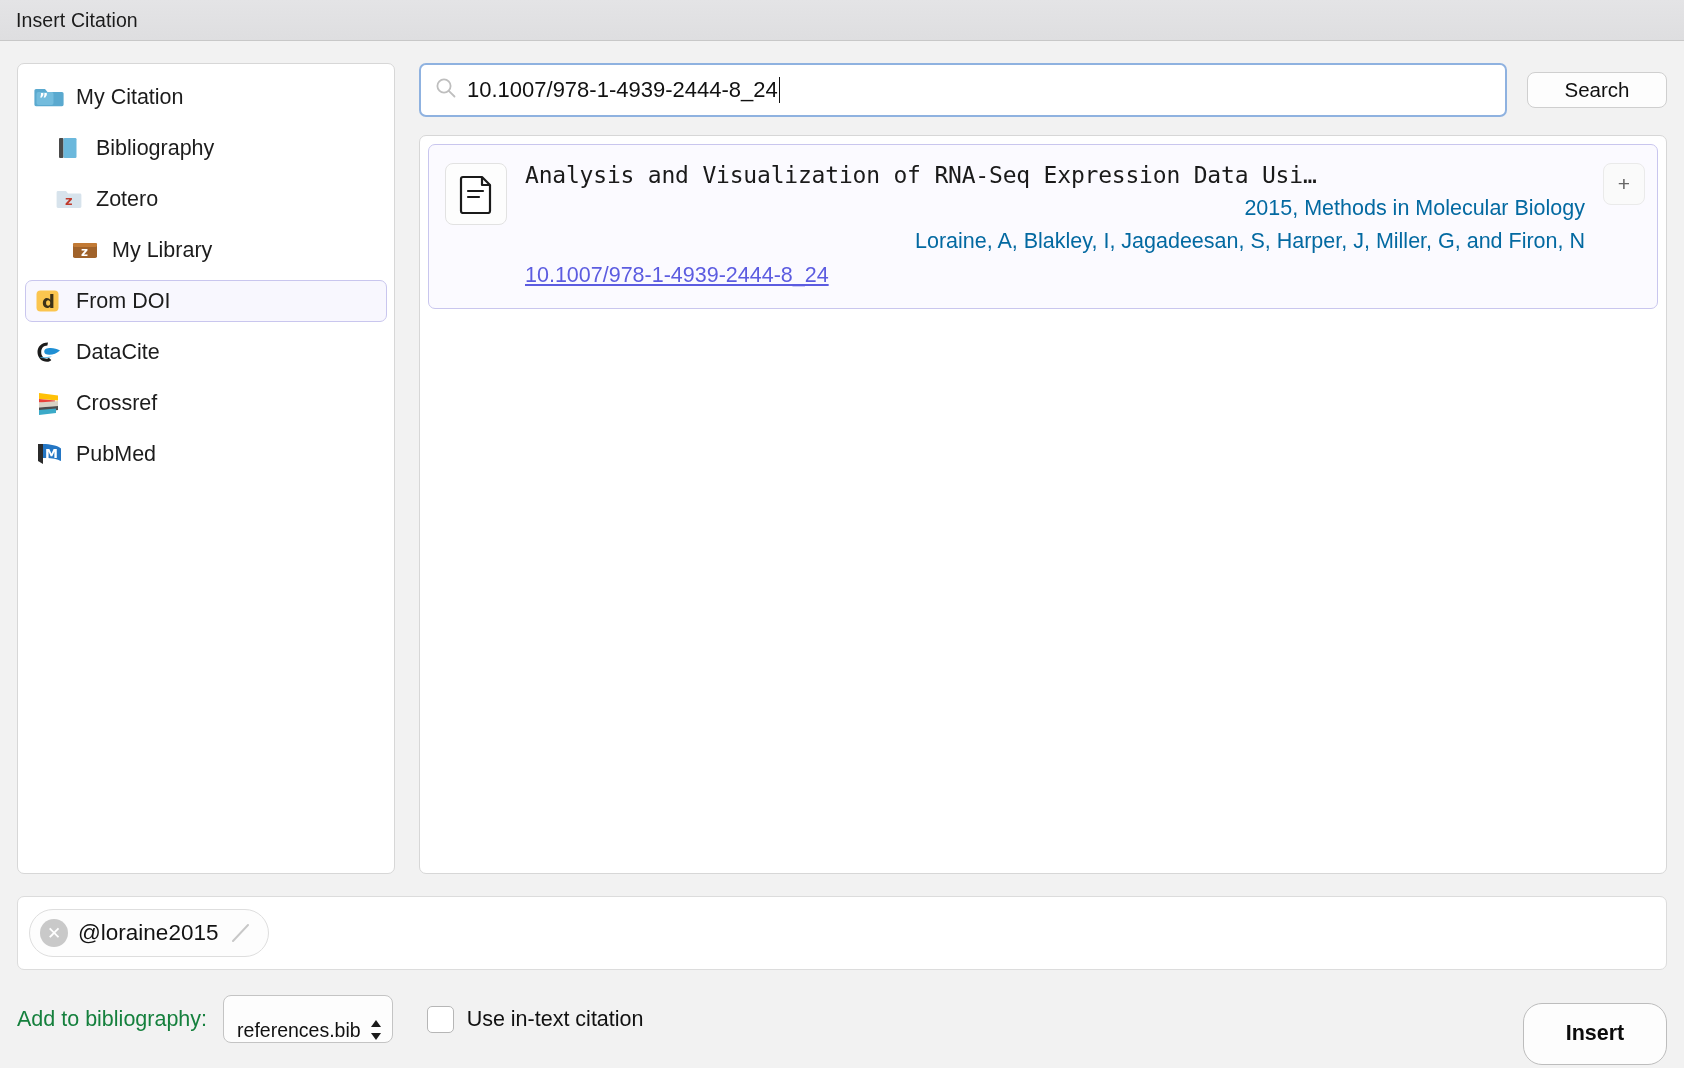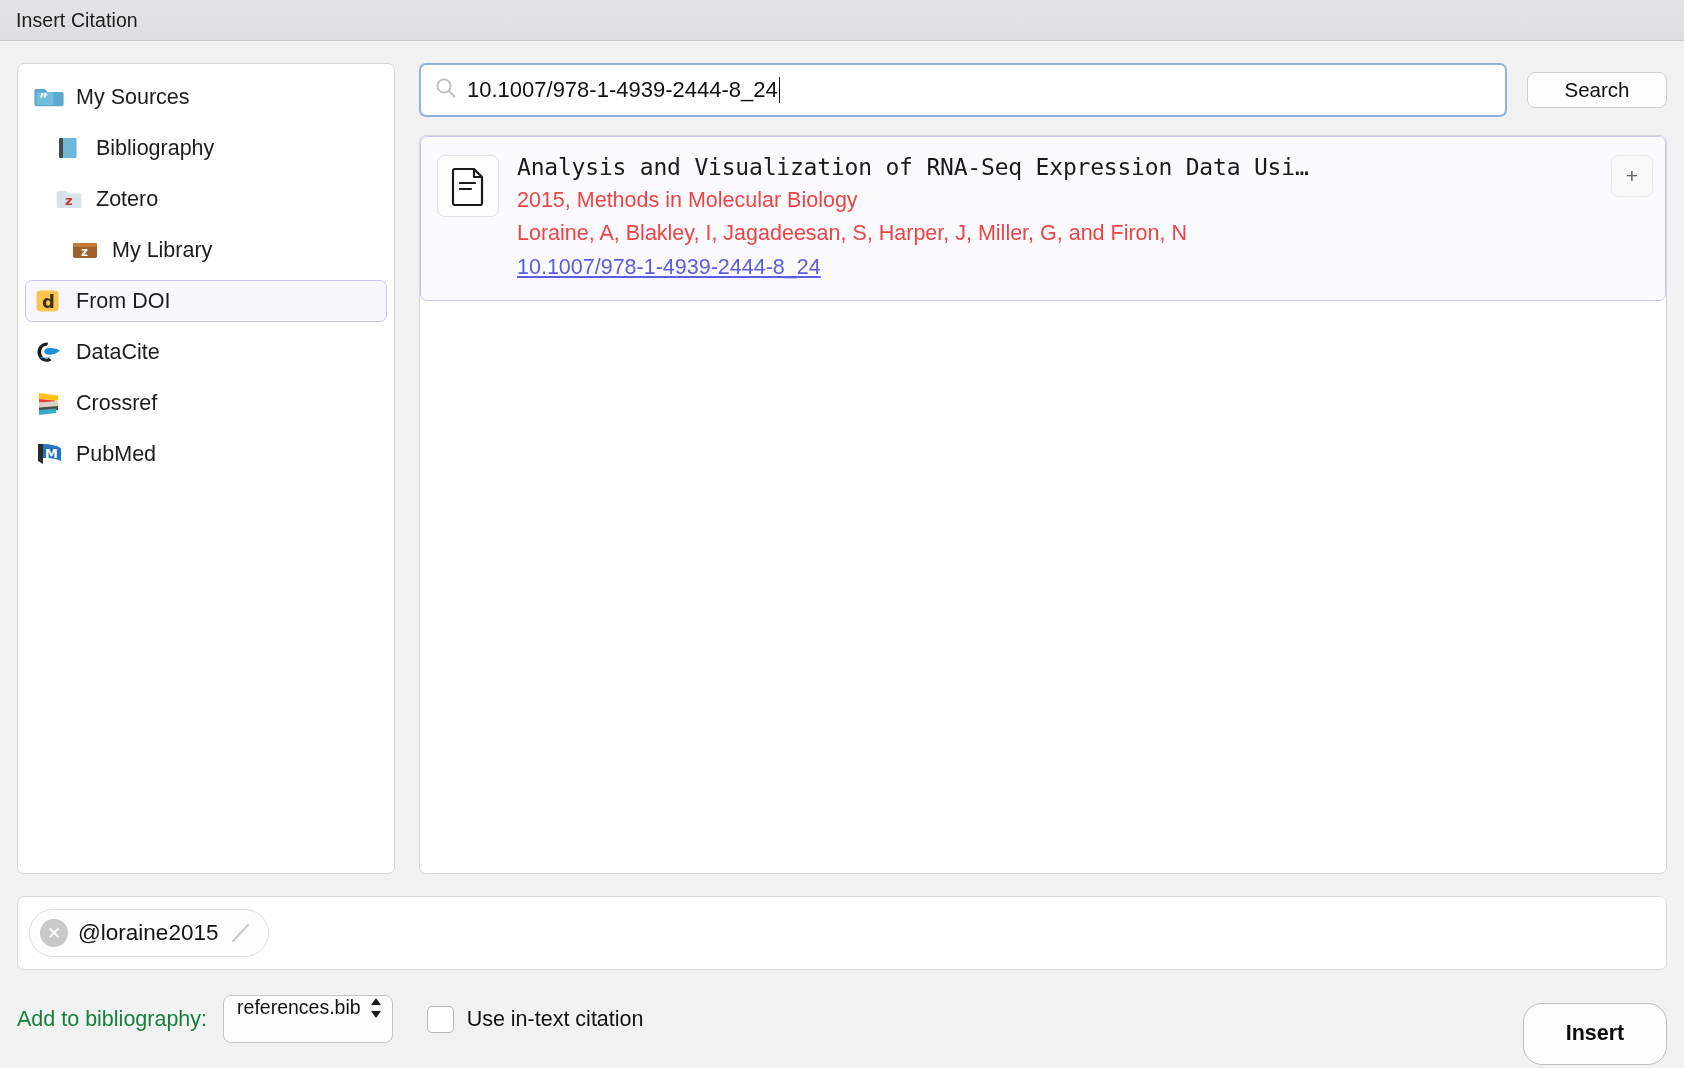--- a/index.html
+++ b/index.html
@@ -118,21 +118,21 @@
     font-size: 20.5px;
     color: #101010;
     font-family: "Liberation Sans", sans-serif;
     cursor: default;
   }
   .results {
     flex: 1 1 auto;
     background: #ffffff;
     border: 1px solid #d7d7d7;
     border-radius: 7px;
-    padding: 0;
+    padding: 8px;
     min-height: 0;
     overflow: hidden;
   }
   .result-card {
     background: #fbfaff;
     border: 1px solid #c9c6ee;
     border-radius: 7px;
     display: flex;
     align-items: flex-start;
     padding: 14px 12px 16px 16px;
@@ -153,25 +153,26 @@
     font-size: 23px;
     color: #1a1a1a;
     white-space: nowrap;
     overflow: hidden;
     text-overflow: ellipsis;
     line-height: 1.42;
     letter-spacing: -0.2px;
   }
   .res-meta {
     font-size: 21.5px;
-    color: #ef4444;
+    color: #0369a1;
     line-height: 1.56;
     white-space: nowrap;
     overflow: hidden;
     text-overflow: ellipsis;
+    text-align: right;
   }
   .res-doi {
     font-size: 21.5px;
     color: #5c5ce0;
     text-decoration: underline;
     line-height: 1.56;
     display: inline-block;
     cursor: pointer;
   }
   .add-btn {
@@ -224,21 +225,21 @@
     display: flex; align-items: center;
     padding: 0 17px;
     gap: 16px;
   }
   .foot-label { font-size: 21.5px; color: #15803d; white-space: nowrap; }
   .select {
     height: 48px;
     background: #fdfdfd;
     border: 1px solid #c4c4c4;
     border-radius: 8px;
-    display: flex; align-items: flex-start;
+    display: flex; align-items: flex-end;
     padding: 0 9px 0 13px;
     gap: 8px;
     cursor: default;
   }
   .select-val { font-size: 19.5px; color: #111; white-space: nowrap; }
   .updown { display: flex; flex-direction: column; line-height: 0; }
   .checkwrap { display: flex; align-items: center; gap: 13px; margin-left: 18px; cursor: default; }
   .checkbox {
     width: 27px; height: 27px;
     background: #fff;
@@ -276,21 +277,21 @@
     <div class="sidebar">
 
       <div class="src-item">
         <span class="ico">
           <svg width="30" height="30" viewBox="0 0 30 30">
             <path d="M2 7 h9 l2.5 3 H28 a1.6 1.6 0 0 1 1.6 1.6 v11 a1.6 1.6 0 0 1 -1.6 1.6 H2 a1.6 1.6 0 0 1 -1.6 -1.6 V8.6 A1.6 1.6 0 0 1 2 7 Z" fill="#5aa9cf"></path>
             <rect x="2.5" y="10" width="17" height="13" rx="2" fill="#73bcdd"></rect>
             <text x="5" y="21" font-family="DejaVu Sans, sans-serif" font-size="14" font-weight="bold" fill="#ffffff">”</text>
           </svg>
         </span>
-        <span class="lbl">My Sources</span>
+        <span class="lbl">My Citation</span>
       </div>
 
       <div class="src-item indent-1">
         <span class="ico">
           <svg width="30" height="30" viewBox="0 0 30 30">
             <rect x="5" y="5" width="4.5" height="20" rx="1" fill="#4a4a4a"></rect>
             <rect x="9.5" y="5" width="13" height="20" rx="1.2" fill="#6bb8dc"></rect>
           </svg>
         </span>
         <span class="lbl">Bibliography</span>

